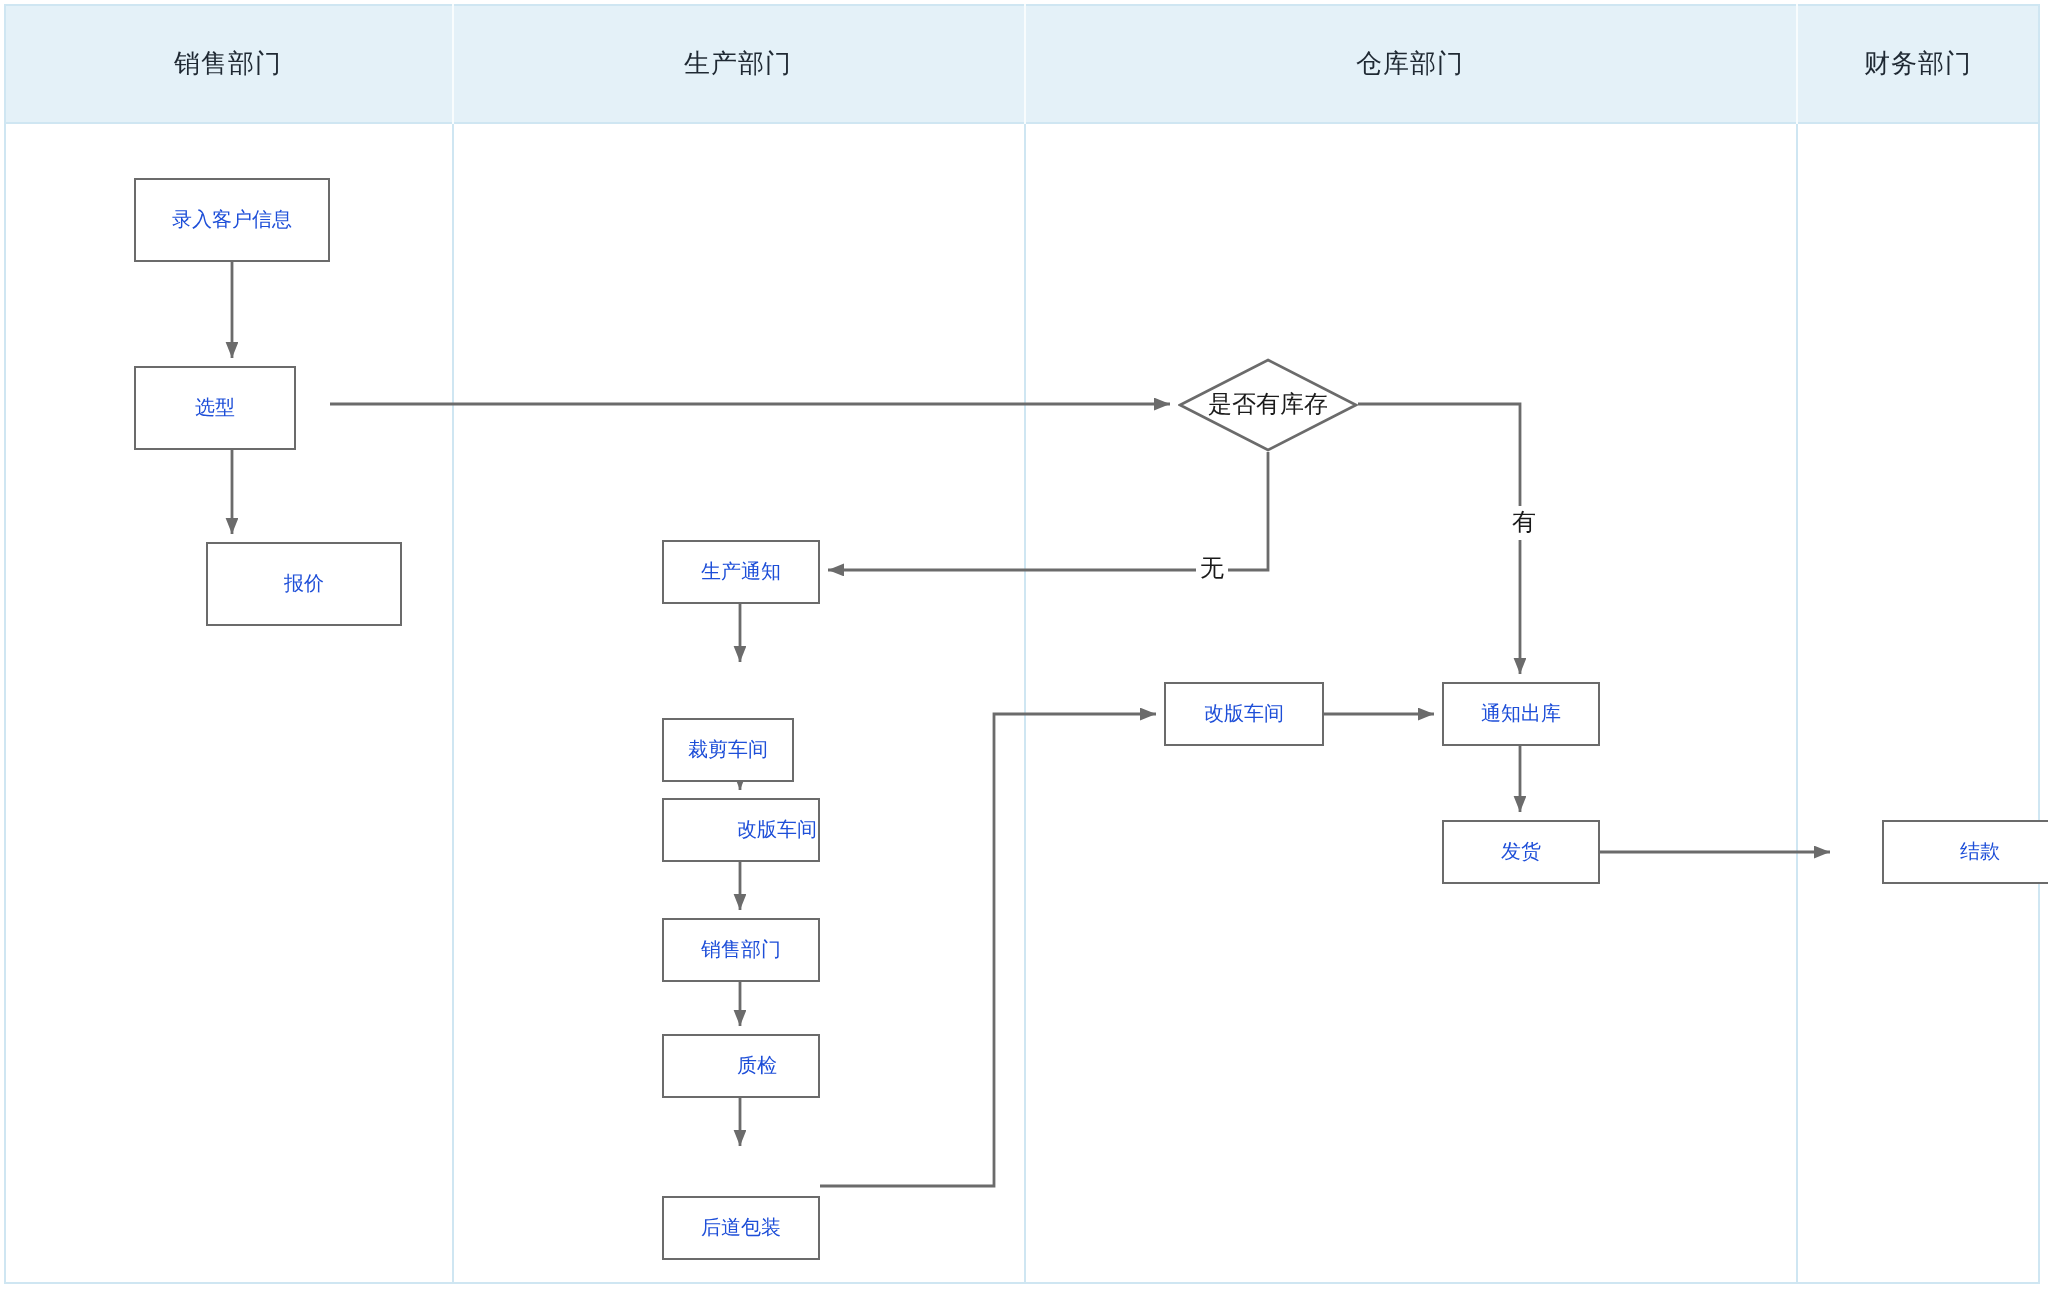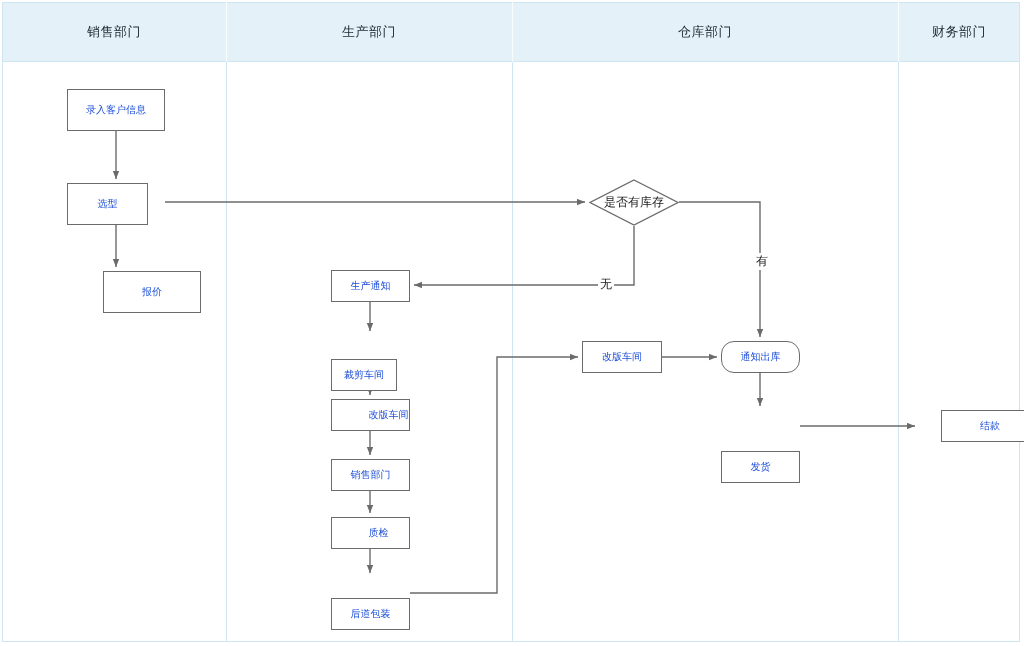--- a/index.html
+++ b/index.html
@@ -170,22 +170,22 @@
         </svg>
         <span class="dia-label">是否有库存</span>
       </div>
       <div class="node" style="left: 331px; top: 270px; width: 79px; height: 32px;">生产通知</div>
       <div class="node" style="left: 331px; top: 335px; width: 66px; height: 32px; margin-top: 24px;">裁剪车间</div>
       <div class="node" style="left: 331px; top: 399px; width: 79px; height: 32px; padding-left: 36px;">改版车间</div>
       <div class="node" style="left: 331px; top: 459px; width: 79px; height: 32px;">销售部门</div>
       <div class="node" style="left: 331px; top: 517px; width: 79px; height: 32px; padding-left: 16px;">质检</div>
       <div class="node" style="left: 331px; top: 598px; width: 79px; height: 32px;">后道包装</div>
       <div class="node" style="left: 582px; top: 341px; width: 80px; height: 32px;">改版车间</div>
-      <div class="node" style="left: 721px; top: 341px; width: 79px; height: 32px; border-radius: 13px;">通知出库</div>
-      <div class="node" style="left: 721px; top: 410px; width: 79px; height: 32px; margin-top: 41px;">发货</div>
+      <div class="node" style="left: 721px; top: 341px; width: 79px; height: 32px;">通知出库</div>
+      <div class="node" style="left: 721px; top: 410px; width: 79px; height: 32px;">发货</div>
       <div class="node" style="left: 919px; top: 410px; width: 98px; height: 32px; margin-left: 22px;">结款</div>
     </div>
 
   <div id="edge-labels-layer">
       <div class="edge-label" style="left: 598px; top: 276px;">无</div>
       <div class="edge-label" style="left: 754px; top: 253px;">有</div>
     </div>
 
 </div>
 

